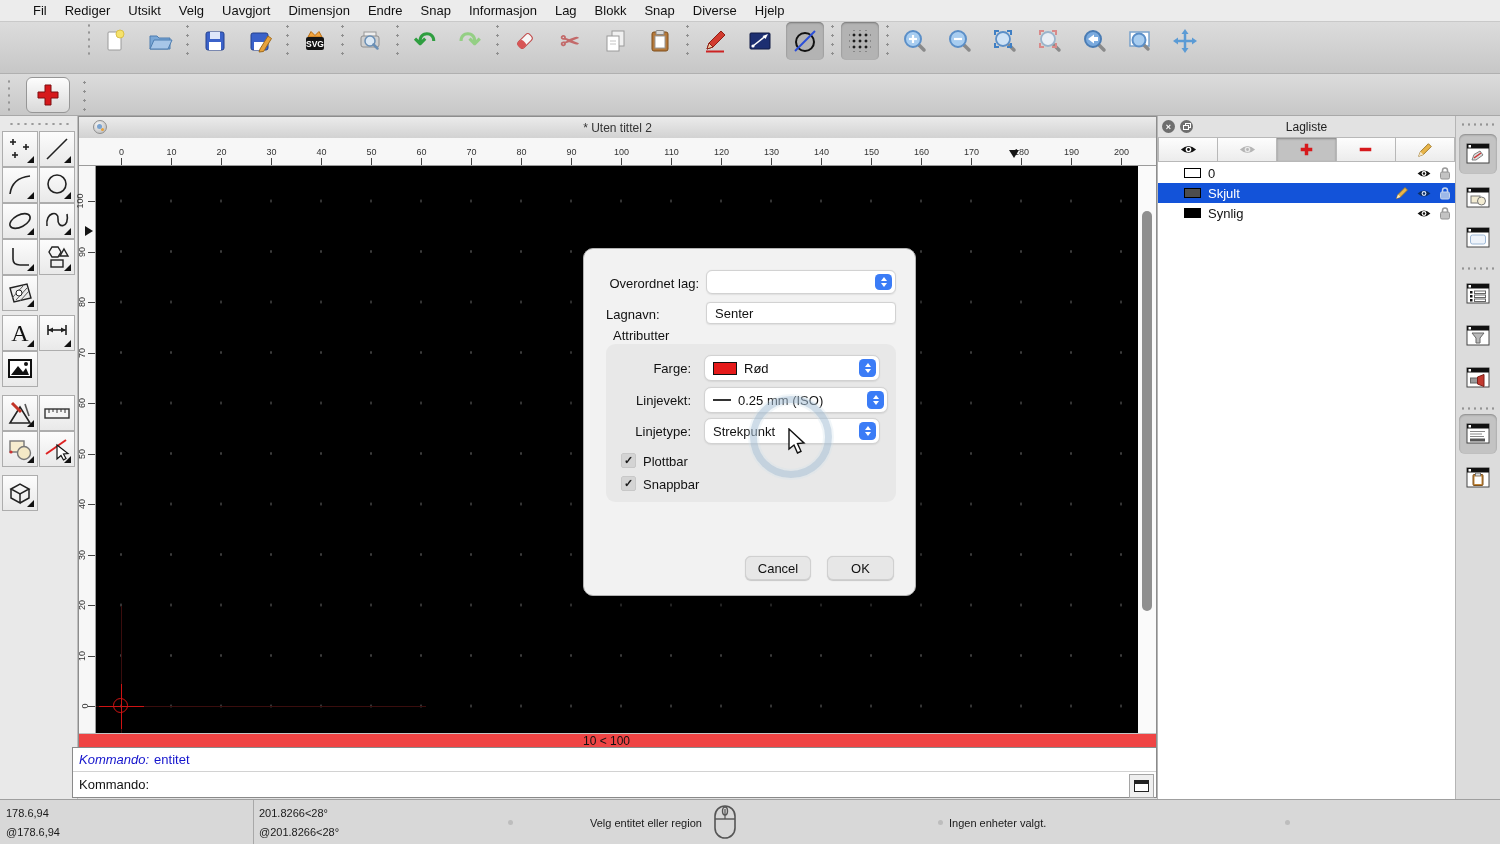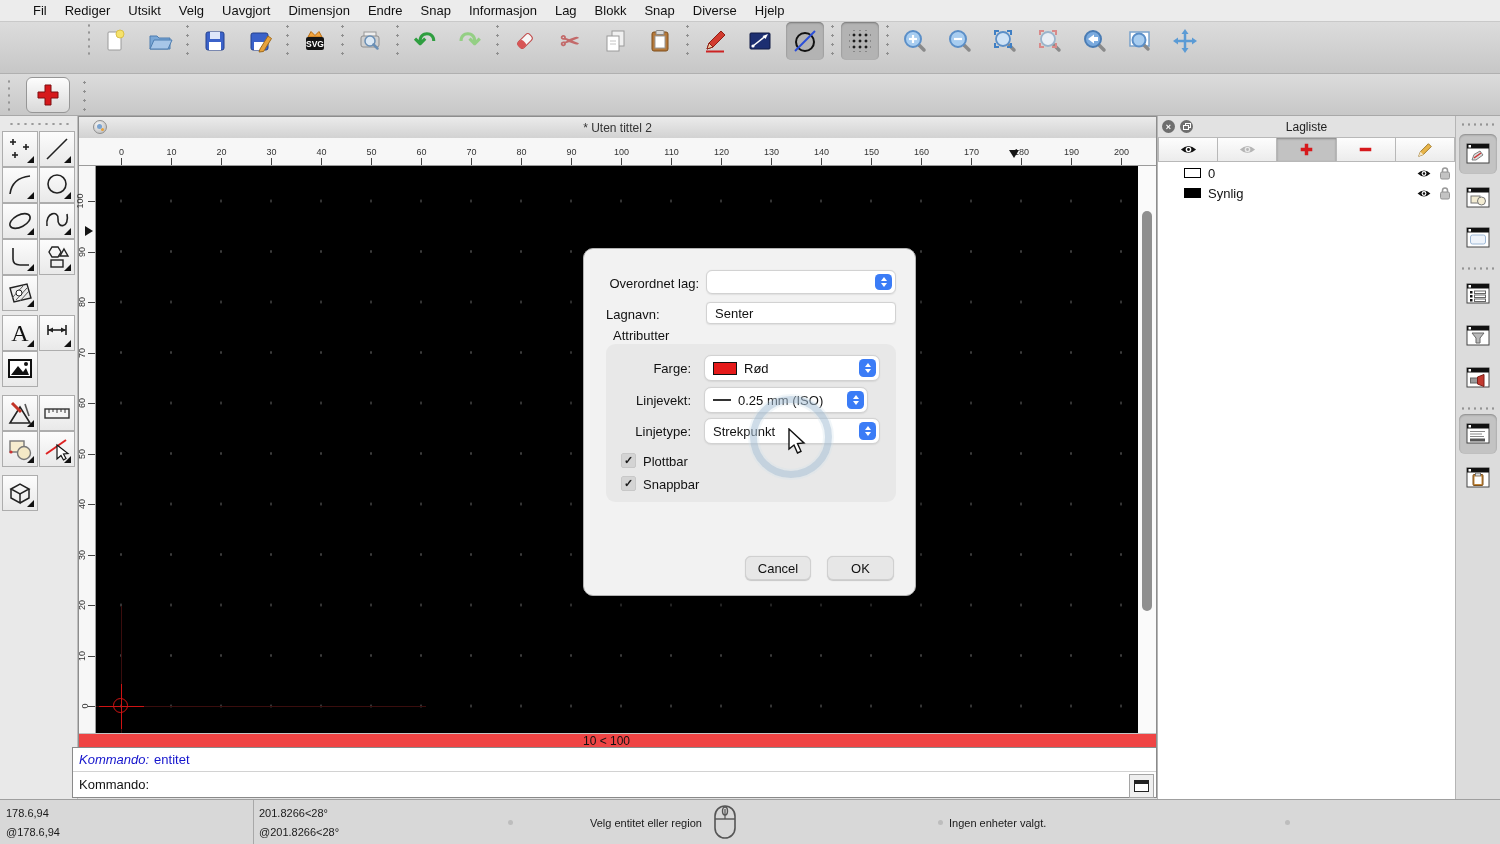--- a/index.html
+++ b/index.html
@@ -658,20 +658,39 @@
               <path d="M1 6 Q8 -0.5 15 6 Q8 12.5 1 6 Z" fill="#111"></path>
               <circle cx="8" cy="6" r="2.6" fill="#fff"></circle>
               <circle cx="8" cy="6" r="1.3" fill="#111"></circle>
             </svg>
           <svg width="12" height="14" viewBox="0 0 12 14">
               <path d="M3.5 6 V4.5 a2.5 2.5 0 0 1 5 0 V6" fill="none" stroke="#999" stroke-width="1.5"></path>
               <rect x="1.5" y="6" width="9" height="7" rx="1.5" fill="#c3c3c3" stroke="#949494"></rect>
             </svg>
         </div>
       </div>
+      <div class="lrow sel">
+        <div class="swatch" style="background:#4d4d4d"></div>
+        <span>Skjult</span>
+        <div class="row-icons">
+          <svg width="14" height="14" viewBox="0 0 14 14">
+              <polygon points="1.5,12.5 3,8.5 10,1.5 12.5,4 5.5,11" fill="#e8b54a" stroke="#9a7322" stroke-width="0.8"></polygon>
+              <polygon points="1.5,12.5 3,8.5 5.5,11" fill="#f5e7c8"></polygon>
+            </svg>
+          <svg width="16" height="11" viewBox="0 0 16 12">
+              <path d="M1 6 Q8 -0.5 15 6 Q8 12.5 1 6 Z" fill="#0c2f66"></path>
+              <circle cx="8" cy="6" r="2.6" fill="#dce6f8"></circle>
+              <circle cx="8" cy="6" r="1.3" fill="#0c2f66"></circle>
+            </svg>
+          <svg width="12" height="14" viewBox="0 0 12 14">
+              <path d="M3.5 6 V4.5 a2.5 2.5 0 0 1 5 0 V6" fill="none" stroke="#c6d4ee" stroke-width="1.5"></path>
+              <rect x="1.5" y="6" width="9" height="7" rx="1.5" fill="#9db8e8" stroke="#c6d4ee"></rect>
+            </svg>
+        </div>
+      </div>
       <div class="lrow">
         <div class="swatch" style="background:#000000"></div>
         <span>Synlig</span>
         <div class="row-icons">
           <svg width="16" height="11" viewBox="0 0 16 12">
               <path d="M1 6 Q8 -0.5 15 6 Q8 12.5 1 6 Z" fill="#111"></path>
               <circle cx="8" cy="6" r="2.6" fill="#fff"></circle>
               <circle cx="8" cy="6" r="1.3" fill="#111"></circle>
             </svg>
           <svg width="12" height="14" viewBox="0 0 12 14">
@@ -810,21 +829,21 @@
   <div class="combo" style="left:120px;top:106px;width:176px;height:26px;border-radius:7px">
     <div id="red-swatch"></div>
     <span>Rød</span>
     <div class="stepper">
         <div class="st-up"></div>
         <div class="st-dn"></div>
       </div>
   </div>
 
   <div class="dlabel" style="left:0;top:144px;width:107px">Linjevekt:</div>
-  <div class="combo" style="left:120px;top:138px;width:164px;height:26px;border-radius:7px">
+  <div class="combo" style="left:120px;top:138px;width:184px;height:26px;border-radius:7px">
     <div id="lw-line"></div>
     <span>0.25 mm (ISO)</span>
     <div class="stepper">
         <div class="st-up"></div>
         <div class="st-dn"></div>
       </div>
   </div>
 
   <div class="dlabel" style="left:0;top:175px;width:107px">Linjetype:</div>
   <div class="combo" style="left:120px;top:169px;width:176px;height:26px;border-radius:7px">

